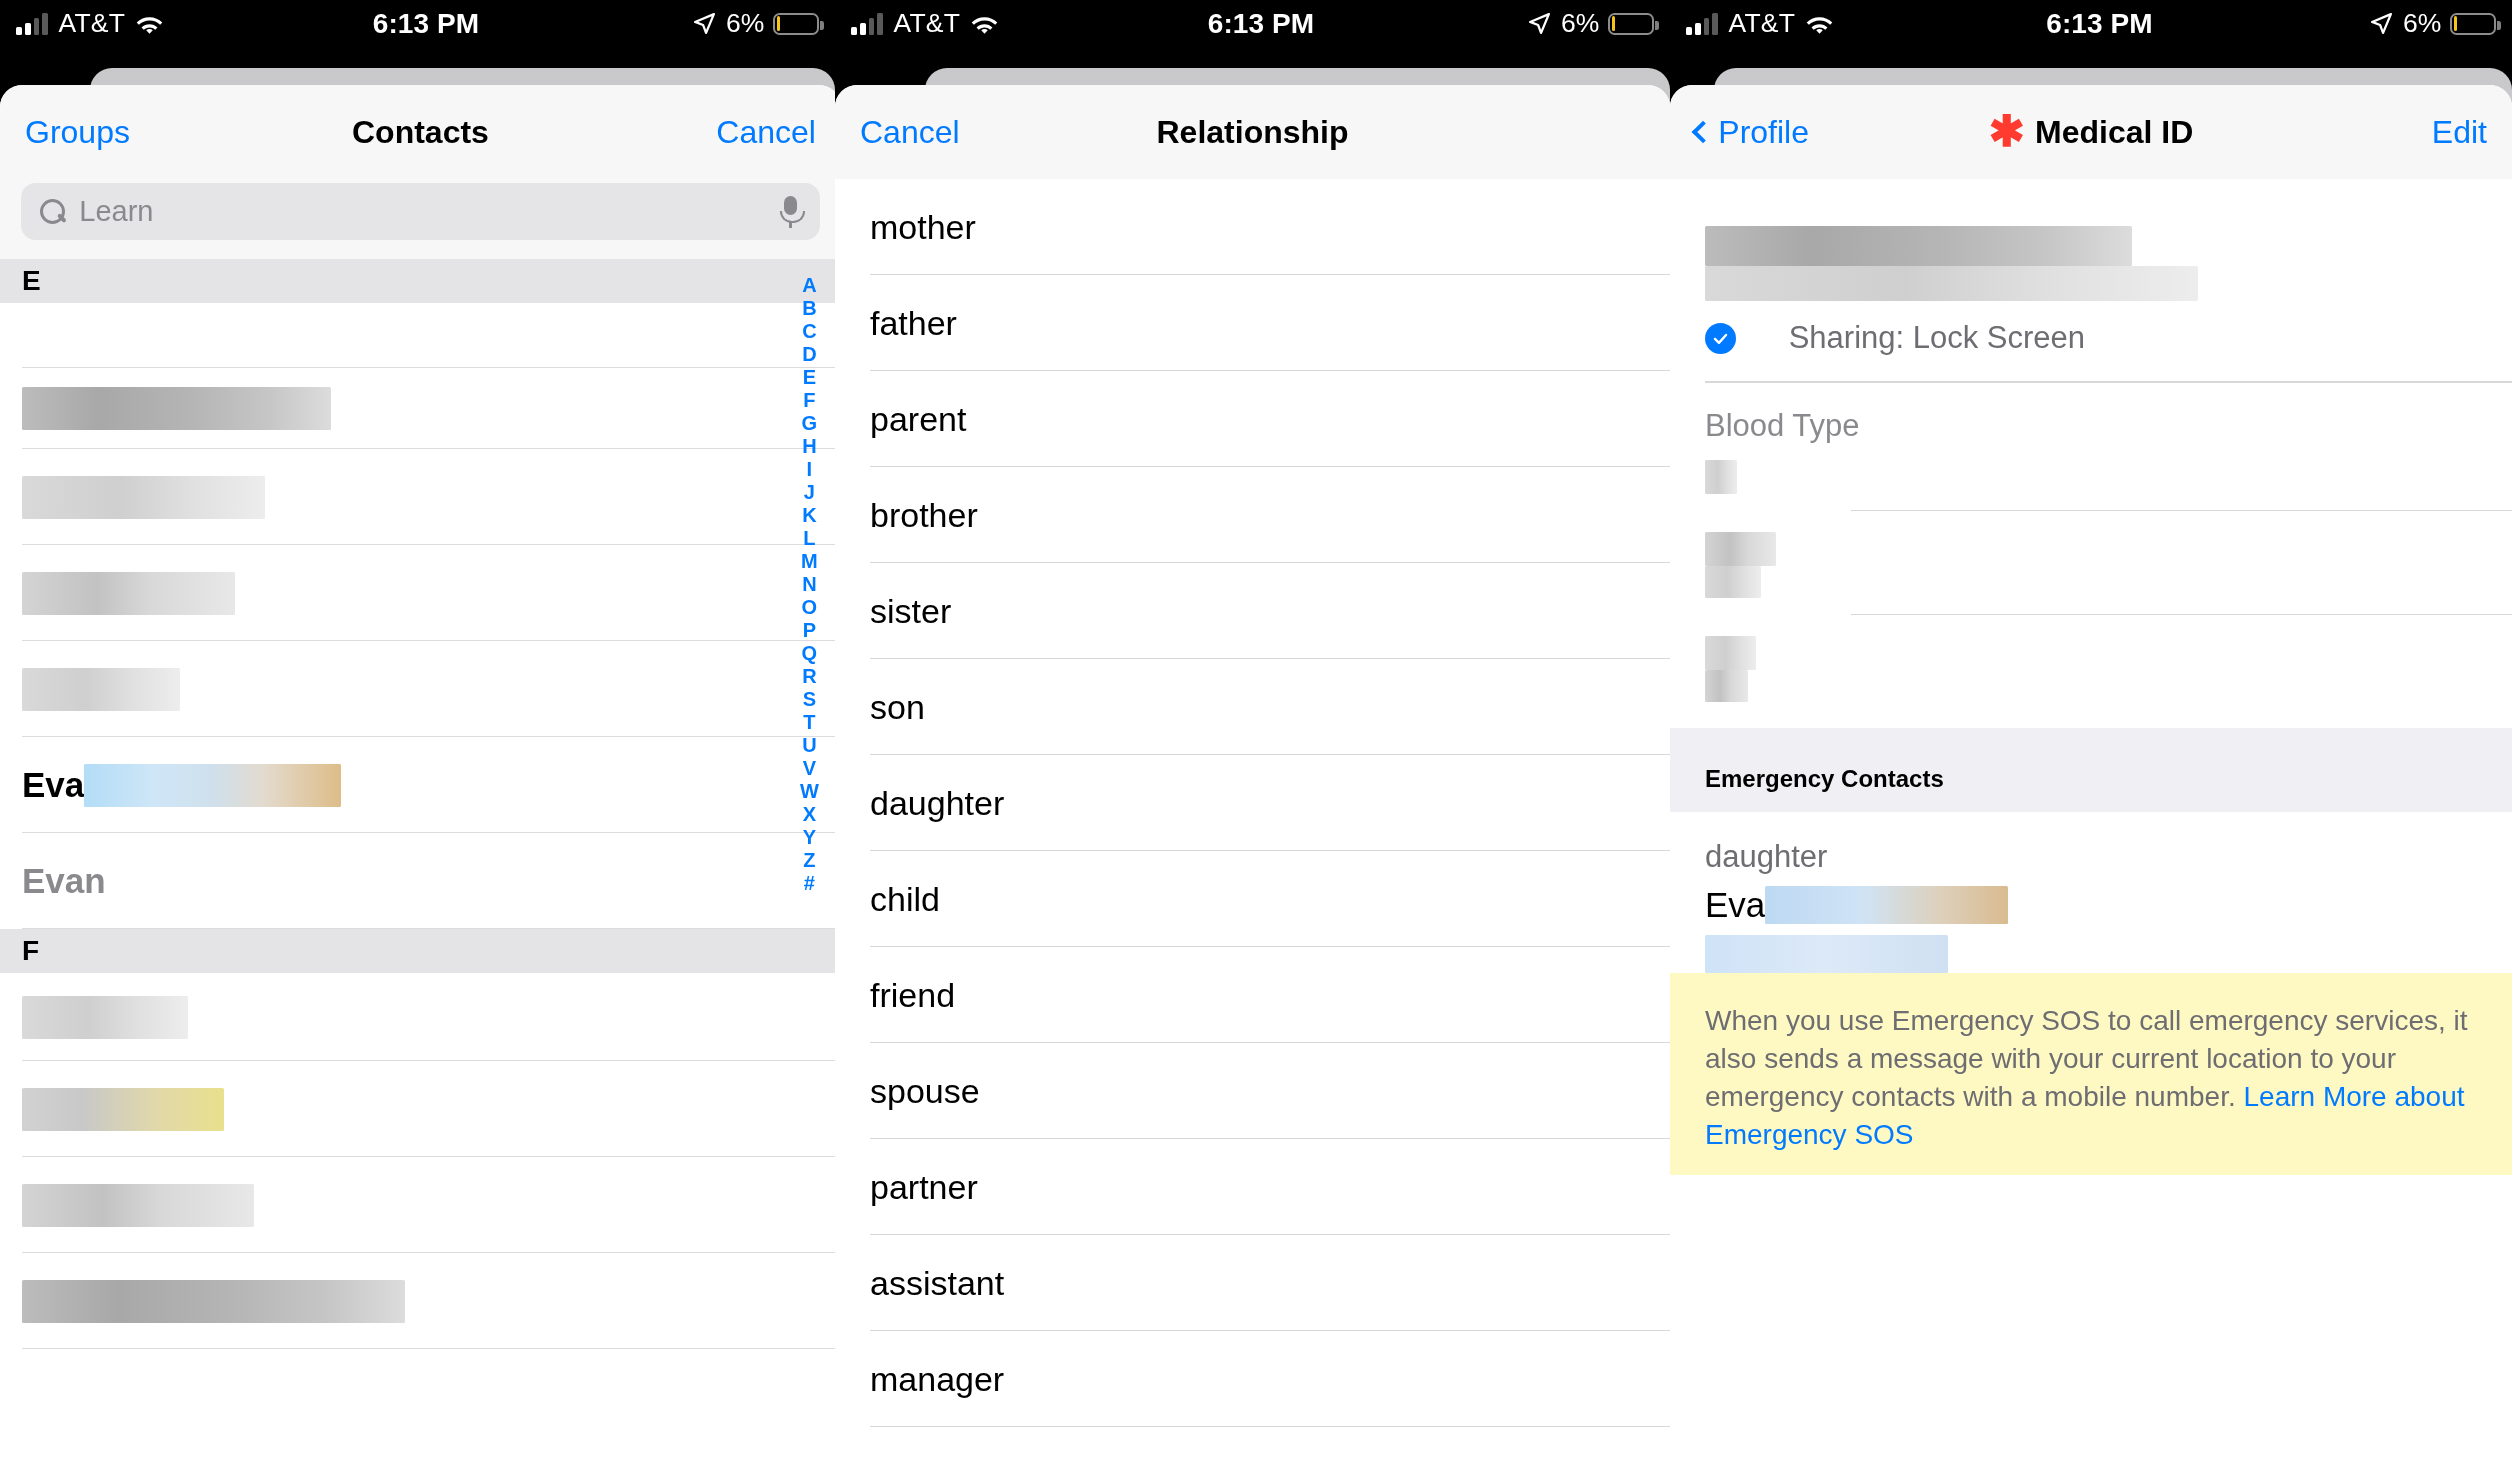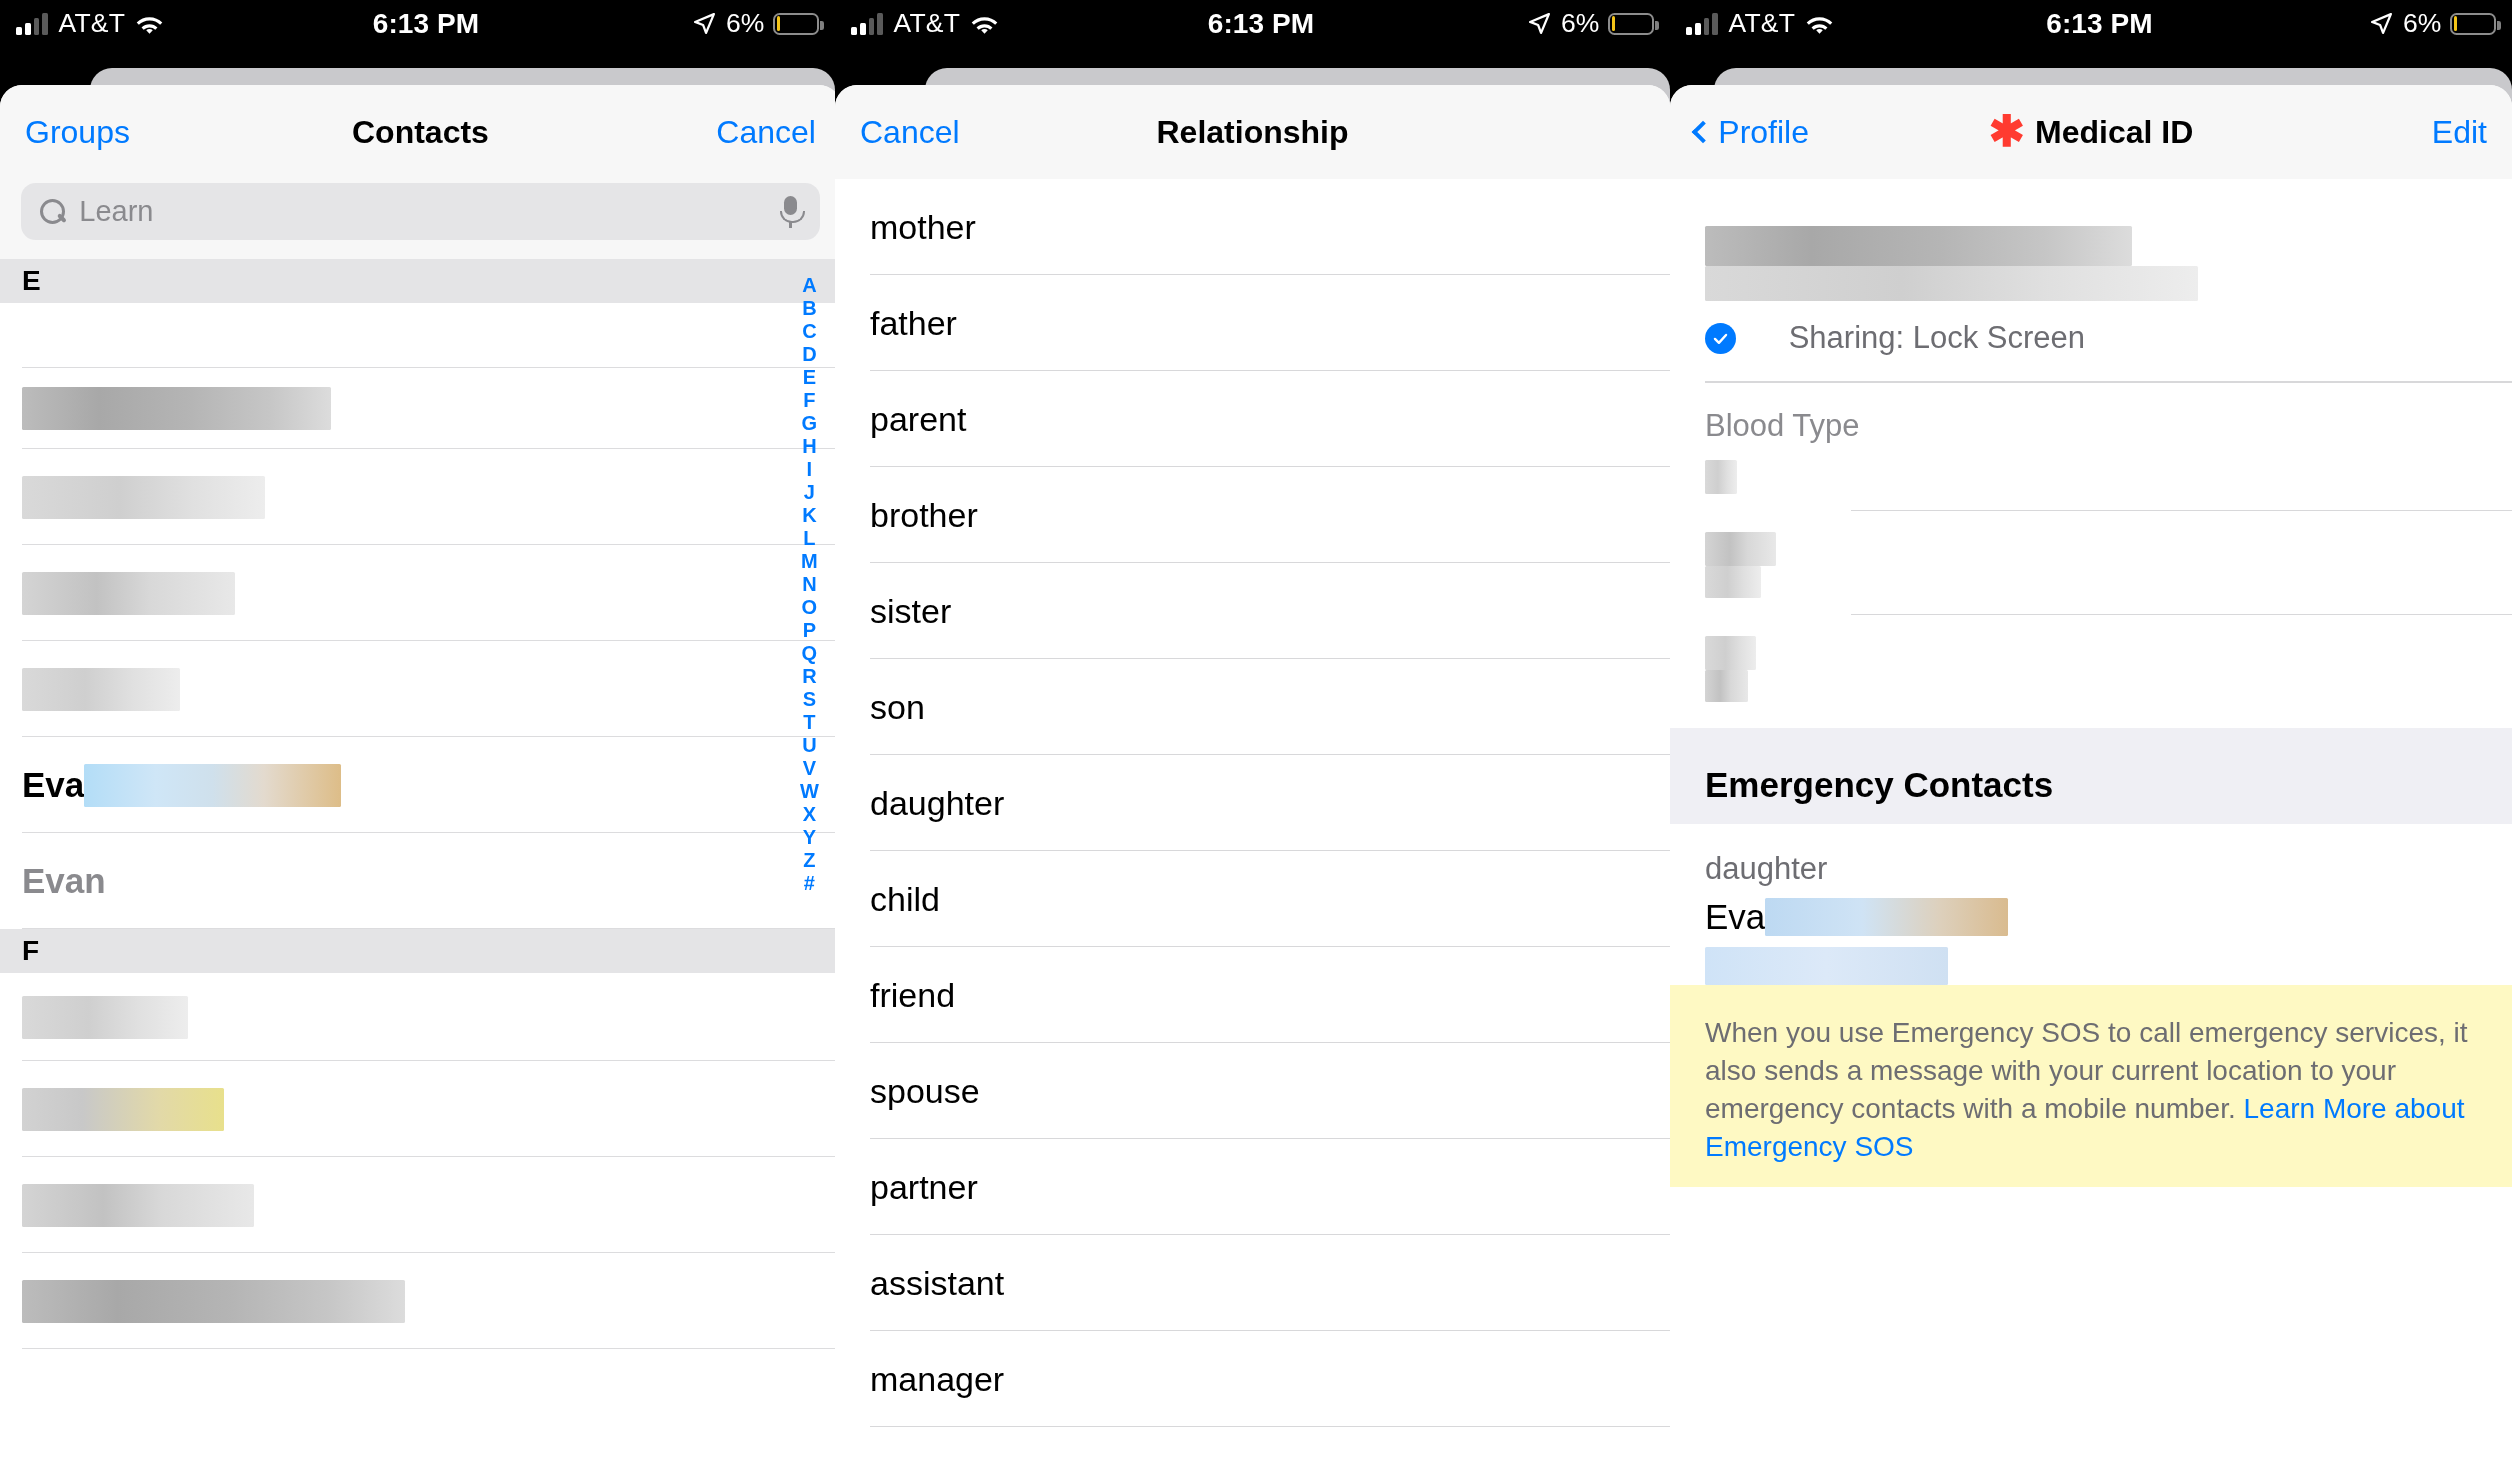--- a/index.html
+++ b/index.html
@@ -97,21 +97,21 @@
   .mbody { background:#fff; height:100%; position:relative; }
   .mname { padding:47px 35px 0; }
   .sharing { display:flex; align-items:center; gap:14.7px; padding:19px 35px 25px; }
   .check { width:31px; height:31px; border-radius:50%; background:#007aff;
            display:flex; align-items:center; justify-content:center; flex:0 0 auto; }
   .check svg { width:19px; height:19px; }
   .sharing-lbl { font-size:31px; color:#6d6d72;margin-left:38px; }
   .mdiv { height:1.5px; background:#d8d8da; margin-left:35px; }
   .mfield { padding:25px 35px 0; }
   .mfield-lbl { font-size:31px; color:#8a8a8e; margin-bottom:16px; }
-  .grpheader { background:#efeff4; padding:37px 35px 19px; font-size:35px; font-weight:700; color:#000; }
+  .grpheader { background:#efeff4; padding:37px 35px 19px; font-size:24px; font-weight:700; color:#000; }
   .ec-rel { font-size:31px; color:#6d6d72; padding:26.5px 35px 10.3px; }
   .ec-name { display:flex; align-items:center; padding:0 35px; gap:0; }
   .ec-name .nm { font-size:35px; color:#000; }
   .footer { background:#fef9c3; padding:29px 35px 22px; font-size:28px; line-height:1.35; color:#6d6d72; }
   .footer a { color:#007aff; text-decoration:none; }
 
   .gradA { background:linear-gradient(90deg,#b3ddf7 0%,#cfe6f7 28%,#cfe0ec 50%,#e3dace 70%,#ddbd88 100%); }
   .gradB { background:linear-gradient(90deg,#bcbcbc 0%,#a8a8a8 25%,#b5b5b5 55%,#c6c6c6 80%,#dcdcdc 100%); }
   .gradC { background:linear-gradient(90deg,#d9d9d9 0%,#cfcfcf 40%,#e0e0e0 70%,#ededed 100%); }
   .gradD { background:linear-gradient(90deg,#d4d4d4 0%,#c2c2c2 35%,#d8d8d8 60%,#e8e8e8 100%); }

